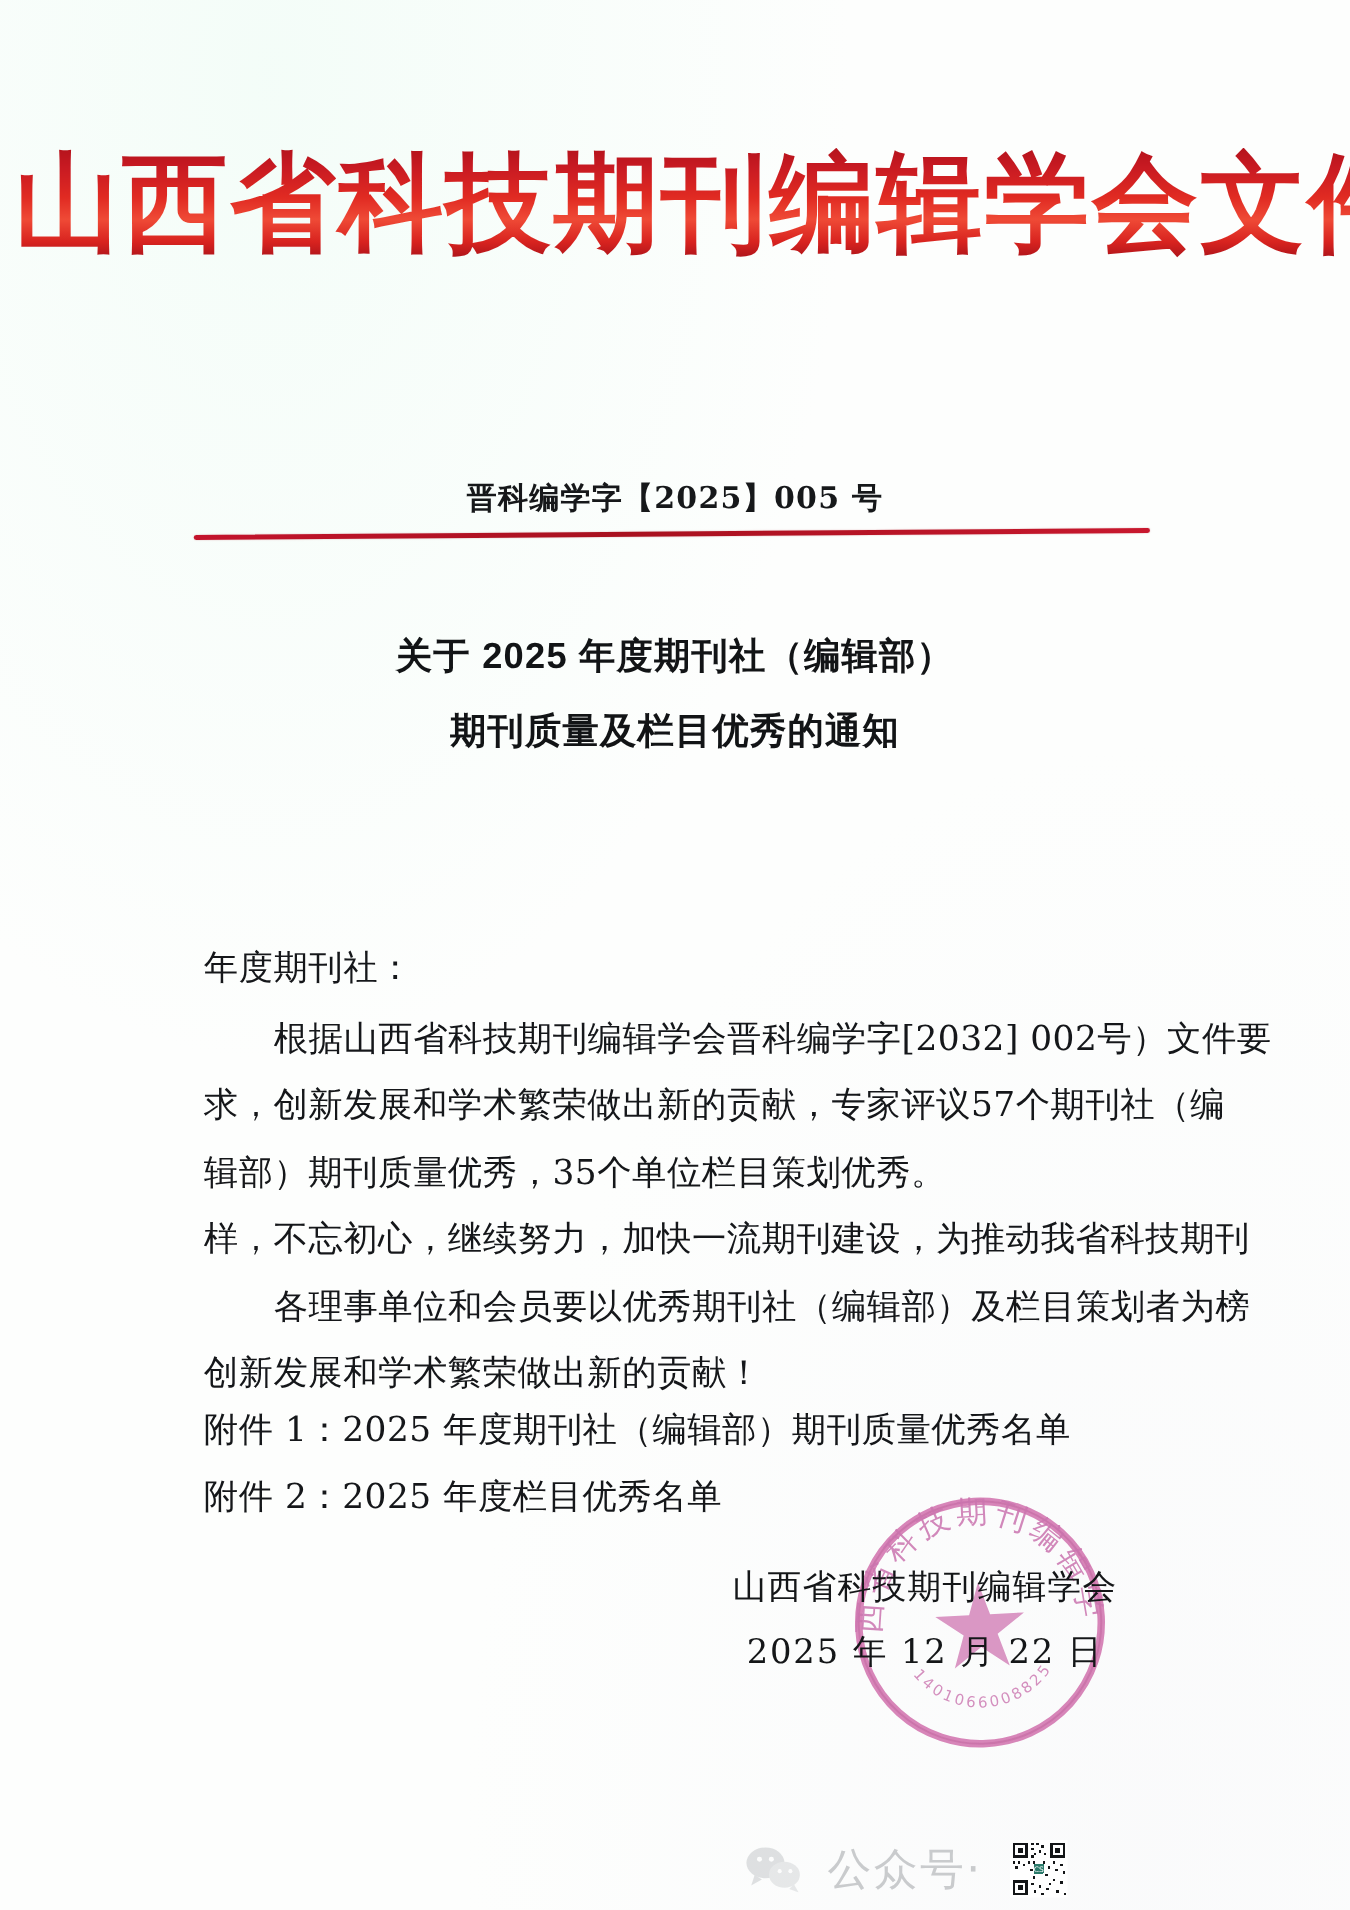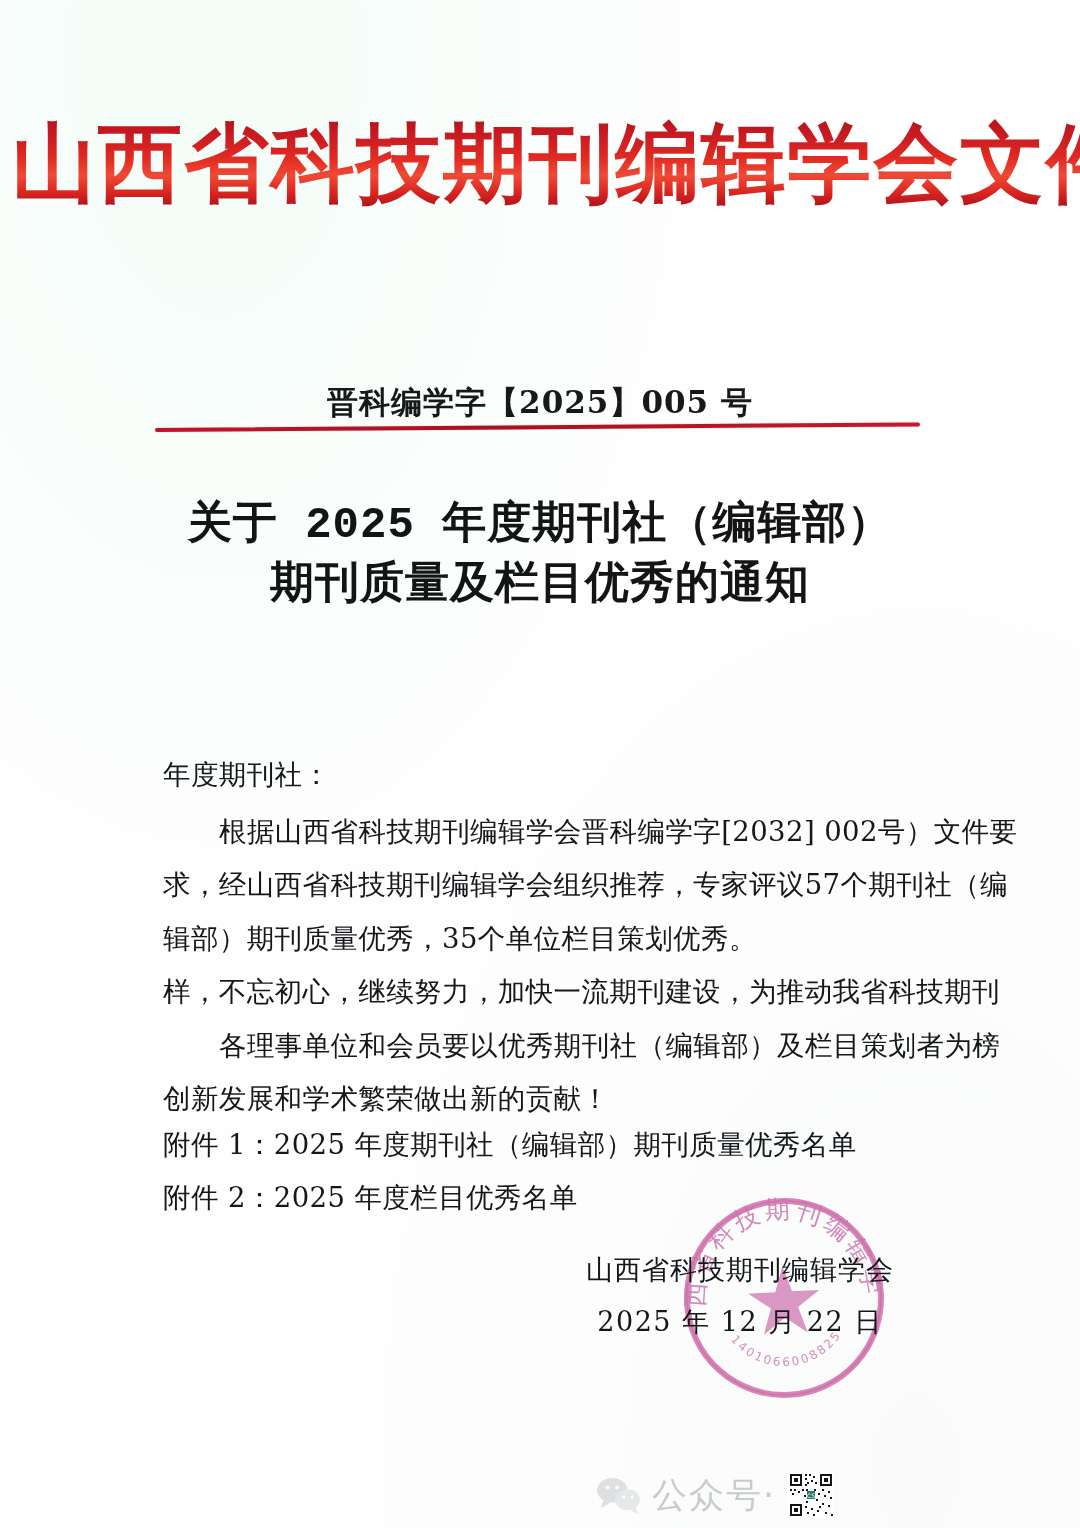--- a/index.html
+++ b/index.html
@@ -65,21 +65,21 @@
 
   
   .doc-number {
     position: absolute;
     left: 0;
     top: 382px;
     width: 1080px;
     text-align: center;
     font-family: "DejaVu Serif", "Liberation Serif", serif;
     font-weight: bold;
-    font-size: 31px;
+    font-size: 24px;
     letter-spacing: 1px;
     color: #16181a;
     z-index: 3;
   }
 
   
   .red-rule {
     position: absolute;
     left: 155px;
     top: 428px;
@@ -96,23 +96,23 @@
   
   .doc-title {
     position: absolute;
     left: 0;
     top: 495px;
     width: 1080px;
     text-align: center;
     z-index: 3;
   }
   .doc-title .tline {
-    font-family: Liberation Mono, monospace;
+    font-family: Liberation Sans, sans-serif;
     font-weight: bold;
-    font-size: 44px;
+    font-size: 29px;
     line-height: 60px;
     letter-spacing: 1px;
     color: #121416;
   }
 
   
   .body-block {
     position: absolute;
     left: 163px;
     top: 748px;
@@ -194,21 +194,21 @@
     width: 1080px;
     height: 66px;
     z-index: 6;
   }
   .footer-inner {
     position: absolute;
     left: 596px;
     top: 0;
     display: flex;
     align-items: center;
-    gap: 10px;
+    gap: 20px;
     height: 66px;
   }
   .wechat-icon { width: 46px; height: 38px; opacity: 0.30; }
   .wechat-icon svg { display:block; width:100%; height:100%; }
   .wm-label {
     font-family: "DejaVu Sans", "Liberation Sans", sans-serif;
     font-size: 35px;
     color: #c9cbcd;
     letter-spacing: 2px;
     white-space: nowrap;
@@ -235,21 +235,21 @@
 
   <div class="doc-title">
     <div class="tline">关于 2025 年度期刊社（编辑部）</div>
     <div class="tline">期刊质量及栏目优秀的通知</div>
   </div>
 
   <div class="body-block">
     <div class="body-line">年度期刊社：</div>
     <div class="body-gap"></div>
     <div class="body-line indent">根据山西省科技期刊编辑学会晋科编学字[2032] 002号）文件要</div>
-    <div class="body-line">求，经山西省科技期刊编辑学会组织推荐，专家评议57个期刊社（编</div>
+    <div class="body-line">求，创新发展和学术繁荣做出新的贡献，专家评议57个期刊社（编</div>
     <div class="body-line">辑部）期刊质量优秀，35个单位栏目策划优秀。</div>
     <div class="body-line">样，不忘初心，继续努力，加快一流期刊建设，为推动我省科技期刊</div>
     <div class="body-line indent">各理事单位和会员要以优秀期刊社（编辑部）及栏目策划者为榜</div>
     <div class="body-line">创新发展和学术繁荣做出新的贡献！</div>
   </div>
 
   <div class="attach-block">
     <div class="attach-line">附件 1：2025 年度期刊社（编辑部）期刊质量优秀名单</div>
     <div class="attach-line">附件 2：2025 年度栏目优秀名单</div>
   </div>

